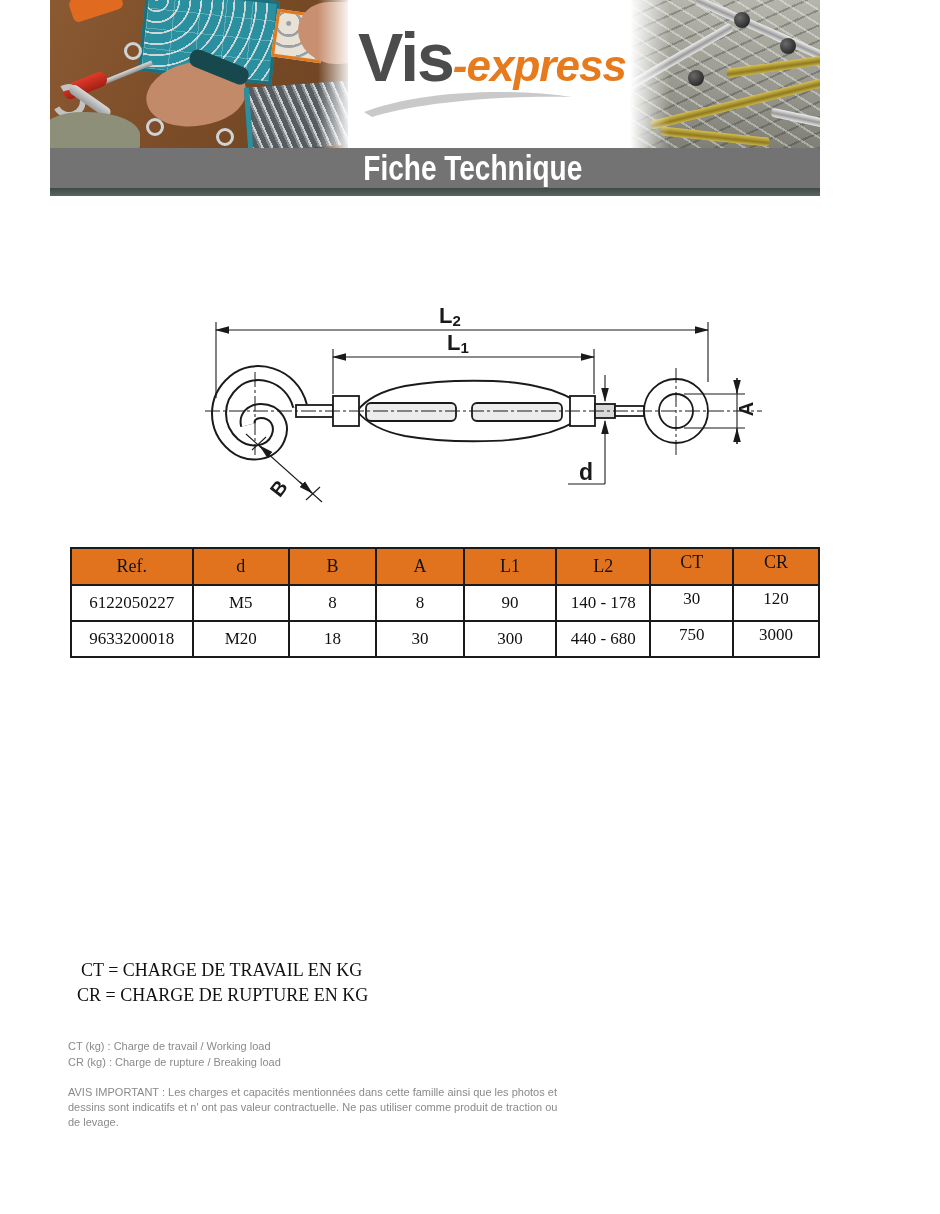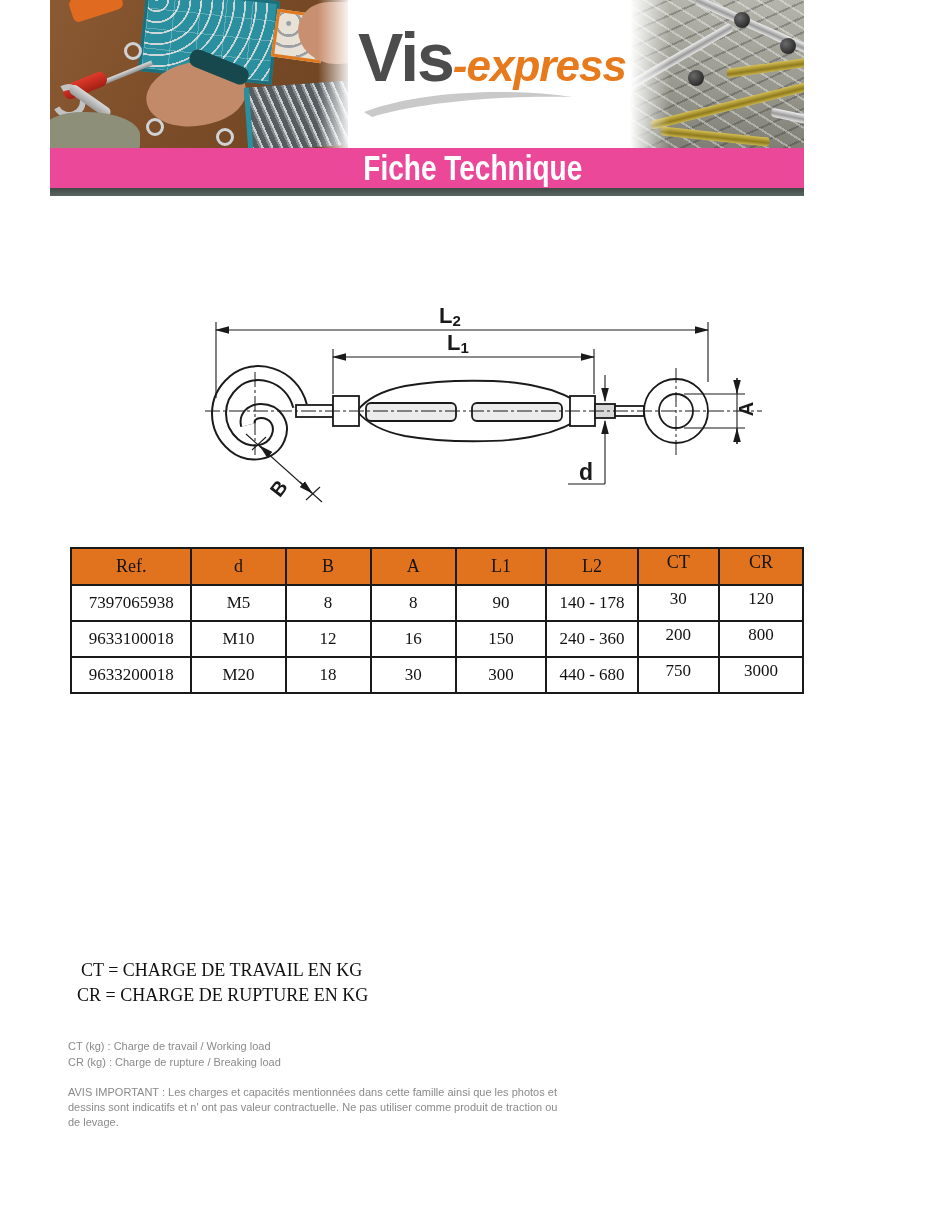--- a/index.html
+++ b/index.html
@@ -1,17 +1,17 @@
 <!DOCTYPE html>
 <html><head>
 <meta charset="utf-8">
 <style>
   html,body{margin:0;padding:0;background:#ffffff;}
   #page{position:relative;width:804px;height:1214px;background:#fff;overflow:hidden;
-        font-family:"Liberation Sans",sans-serif;}
+        font-family:"Liberation Sans",sans-serif;padding-left:16px;}
 
   
   .photo{position:absolute;top:0;height:148px;overflow:hidden;}
   #photo-left{left:50px;width:302px;
     background:linear-gradient(115deg,#8a5a33 0%,#7c4d28 45%,#6e4322 100%);}
   #photo-right{left:630px;width:260px;
     background:linear-gradient(180deg,#b5b5ac 0%,#9a9a90 55%,#7f7f76 100%);}
   .photo *{position:absolute;}
   .fade-r{right:0;top:0;width:34px;height:100%;
     background:linear-gradient(90deg,rgba(255,255,255,0),#fff);}
@@ -61,21 +61,21 @@
   .orange-bin{right:-4px;top:0;width:18px;height:84px;background:#e4731f;transform:skewY(-18deg);}
 
   
   #logo{position:absolute;left:348px;top:0;width:250px;height:148px;background:#fff;}
   #logo .line{position:absolute;left:10px;top:18px;white-space:nowrap;}
   .logo-vis{font-size:68px;font-weight:bold;color:#4c4c4c;letter-spacing:-2px;}
   .logo-express{font-size:44px;font-weight:bold;font-style:italic;color:#e87a1e;letter-spacing:-1px;}
   #logo svg{position:absolute;left:14px;top:88px;}
 
   
-  #banner{position:absolute;left:50px;top:148px;width:845px;height:40px;background:#ec4899;
+  #banner{position:absolute;left:50px;top:148px;width:845px;height:40px;background:#737373;
     display:flex;align-items:center;justify-content:center;}
   #banner span{color:#fff;font-weight:bold;font-size:35px;transform:scaleX(.8);letter-spacing:0;}
   #gray-bar{position:absolute;left:50px;top:188px;width:845px;height:8px;
     background:linear-gradient(180deg,#3f4a47,#5a6662);}
 
   
   #product-title{position:absolute;left:0;top:220px;width:940px;text-align:center;
     font-family:"Liberation Serif",serif;font-weight:bold;font-size:24px;color:#111;
     letter-spacing:1px;}
 
@@ -251,38 +251,28 @@
         <th>B</th>
         <th>A</th>
         <th>L1</th>
         <th>L2</th>
         <th class="top-col">CT</th>
         <th class="top-col">CR</th>
       </tr>
     </thead>
     <tbody>
         <tr>
-          <td>7397065938</td>
+          <td>6122050227</td>
           <td>M5</td>
           <td>8</td>
           <td>8</td>
           <td>90</td>
           <td>140 - 178</td>
           <td class="top-col">30</td>
           <td class="top-col">120</td>
-        </tr>
-        <tr>
-          <td>9633100018</td>
-          <td>M10</td>
-          <td>12</td>
-          <td>16</td>
-          <td>150</td>
-          <td>240 - 360</td>
-          <td class="top-col">200</td>
-          <td class="top-col">800</td>
         </tr>
         <tr>
           <td>9633200018</td>
           <td>M20</td>
           <td>18</td>
           <td>30</td>
           <td>300</td>
           <td>440 - 680</td>
           <td class="top-col">750</td>
           <td class="top-col">3000</td>

